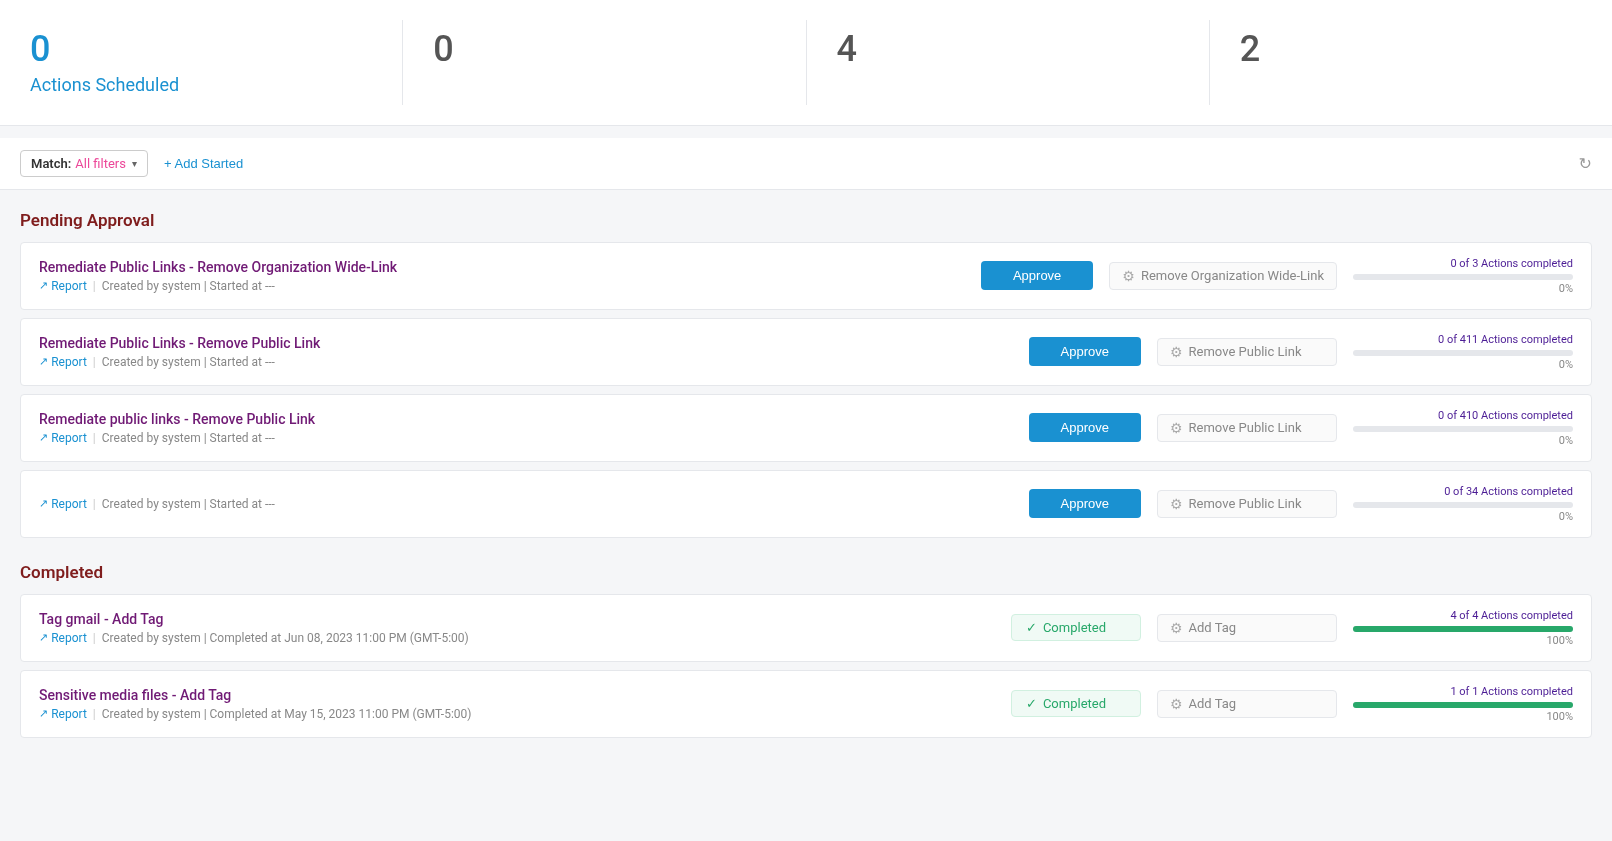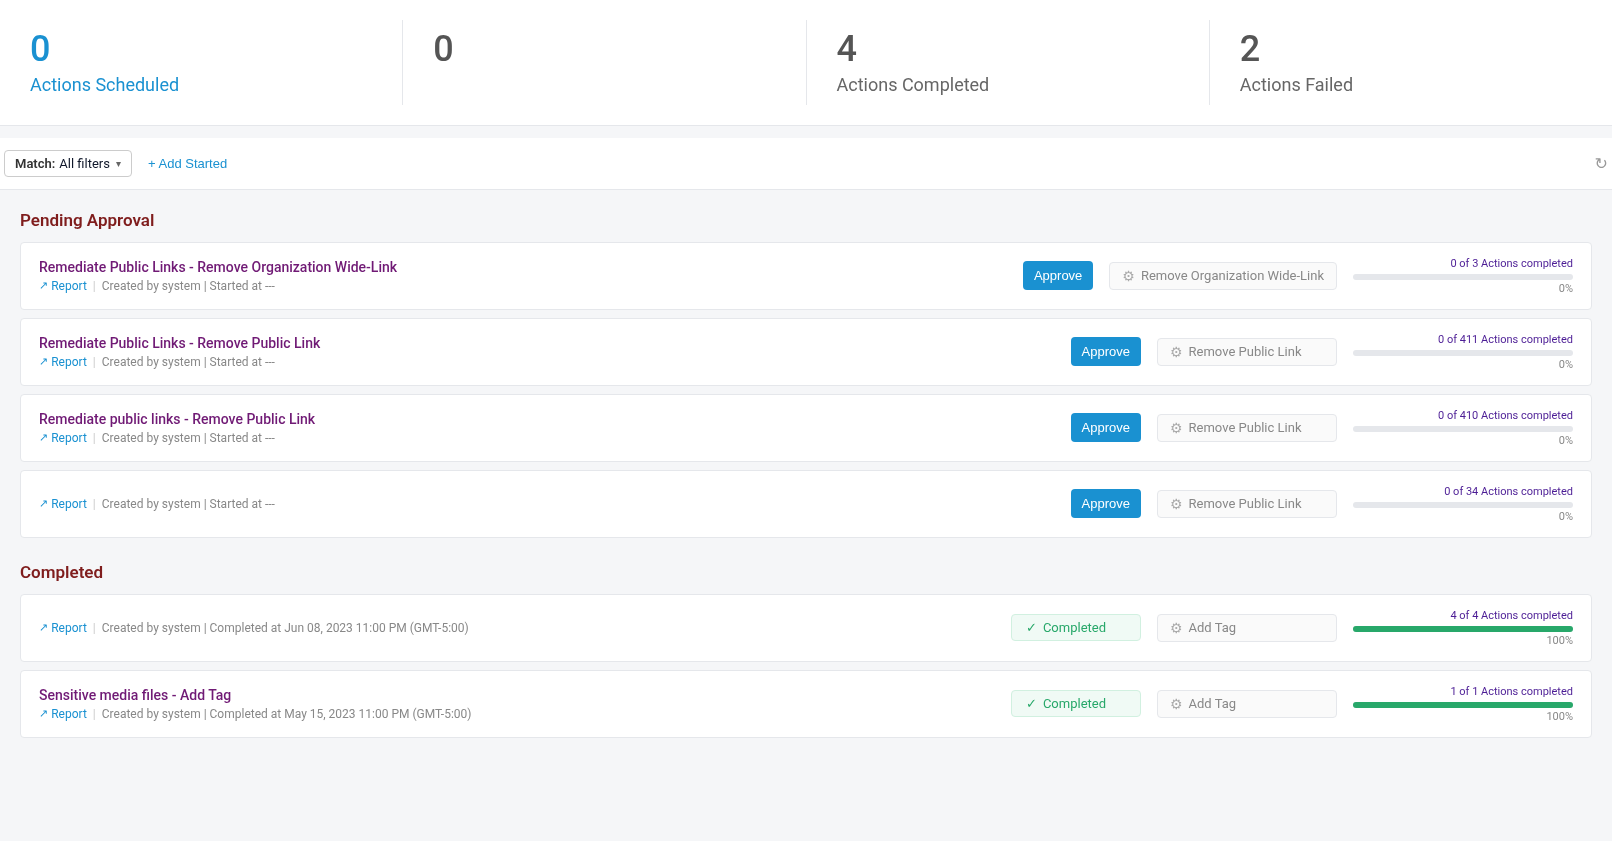--- a/index.html
+++ b/index.html
@@ -34,42 +34,42 @@
 
     .stat-label {
       font-size: 18px;
       margin-top: 4px;
     }
     .stat-label.blue { color: #1a91d1; }
     .stat-label.gray { color: #666; }
 
     .filter-bar {
       background: #fff;
-      padding: 12px 4px;
+      padding: 12px 20px;
       border-bottom: 1px solid #e5e7eb;
       display: flex;
       align-items: center;
       gap: 16px;
       margin-top: 12px;
     }
 
     .match-filter {
       display: flex;
       align-items: center;
       gap: 4px;
       border: 1px solid #ccc;
       border-radius: 4px;
       padding: 5px 10px;
       background: #fff;
       cursor: pointer;
       font-size: 13px;
       color: #333;
     }
     .match-filter span.label { font-weight: 600; }
-    .match-filter span.value { color: #0f172a; }
+    .match-filter span.value { color: #ec4899; }
     .chevron { font-size: 10px; color: #666; margin-left: 2px; }
 
     .add-filter {
       display: flex;
       align-items: center;
       gap: 4px;
       color: #1a91d1;
       cursor: pointer;
       font-size: 13px;
       background: none;
@@ -138,21 +138,21 @@
       font-size: 11px;
     }
 
     .meta-sep { color: #ccc; }
 
     .approve-btn {
       background: #1a91d1;
       color: #fff;
       border: none;
       border-radius: 4px;
-      padding: 7px 11px;
+      padding: 7px 32px;
       font-size: 13px;
       font-weight: 500;
       cursor: pointer;
       white-space: nowrap;
       flex-shrink: 0;
     }
 
     .action-type-badge {
       display: flex;
       align-items: center;
@@ -231,25 +231,23 @@
 <div class="stats-bar">
   <div class="stat-item">
     <div class="stat-number blue">0</div>
     <div class="stat-label blue">Actions Scheduled</div>
   </div>
   <div class="stat-item">
     <div class="stat-number gray">0</div>
   </div>
   <div class="stat-item">
     <div class="stat-number gray">4</div>
-    <div class="stat-label gray">Actions Completed</div>
   </div>
   <div class="stat-item">
     <div class="stat-number gray">2</div>
-    <div class="stat-label gray">Actions Failed</div>
   </div>
 </div>
 
 <div class="filter-bar">
   <div class="match-filter">
     <span class="label">Match:</span>
     <span class="value">All filters</span>
     <span class="chevron">▾</span>
   </div>
   <button class="add-filter">
@@ -365,20 +363,21 @@
         <div class="progress-pct">0%</div>
       </div>
     </div>
   </div>
 
   <div class="section section-gap">
     <div class="section-title">Completed</div>
 
     <div class="action-card">
       <div class="action-info">
+        <div class="action-title">Tag gmail - Add Tag</div>
         <div class="action-meta">
           <a class="report-link">
             <span class="ext-icon">↗</span>
             <span>Report</span>
           </a>
           <span class="meta-sep">|</span>
           <span>Created by system | Completed at Jun 08, 2023 11:00 PM (GMT-5:00)</span>
         </div>
       </div>
       <div class="completed-badge">

